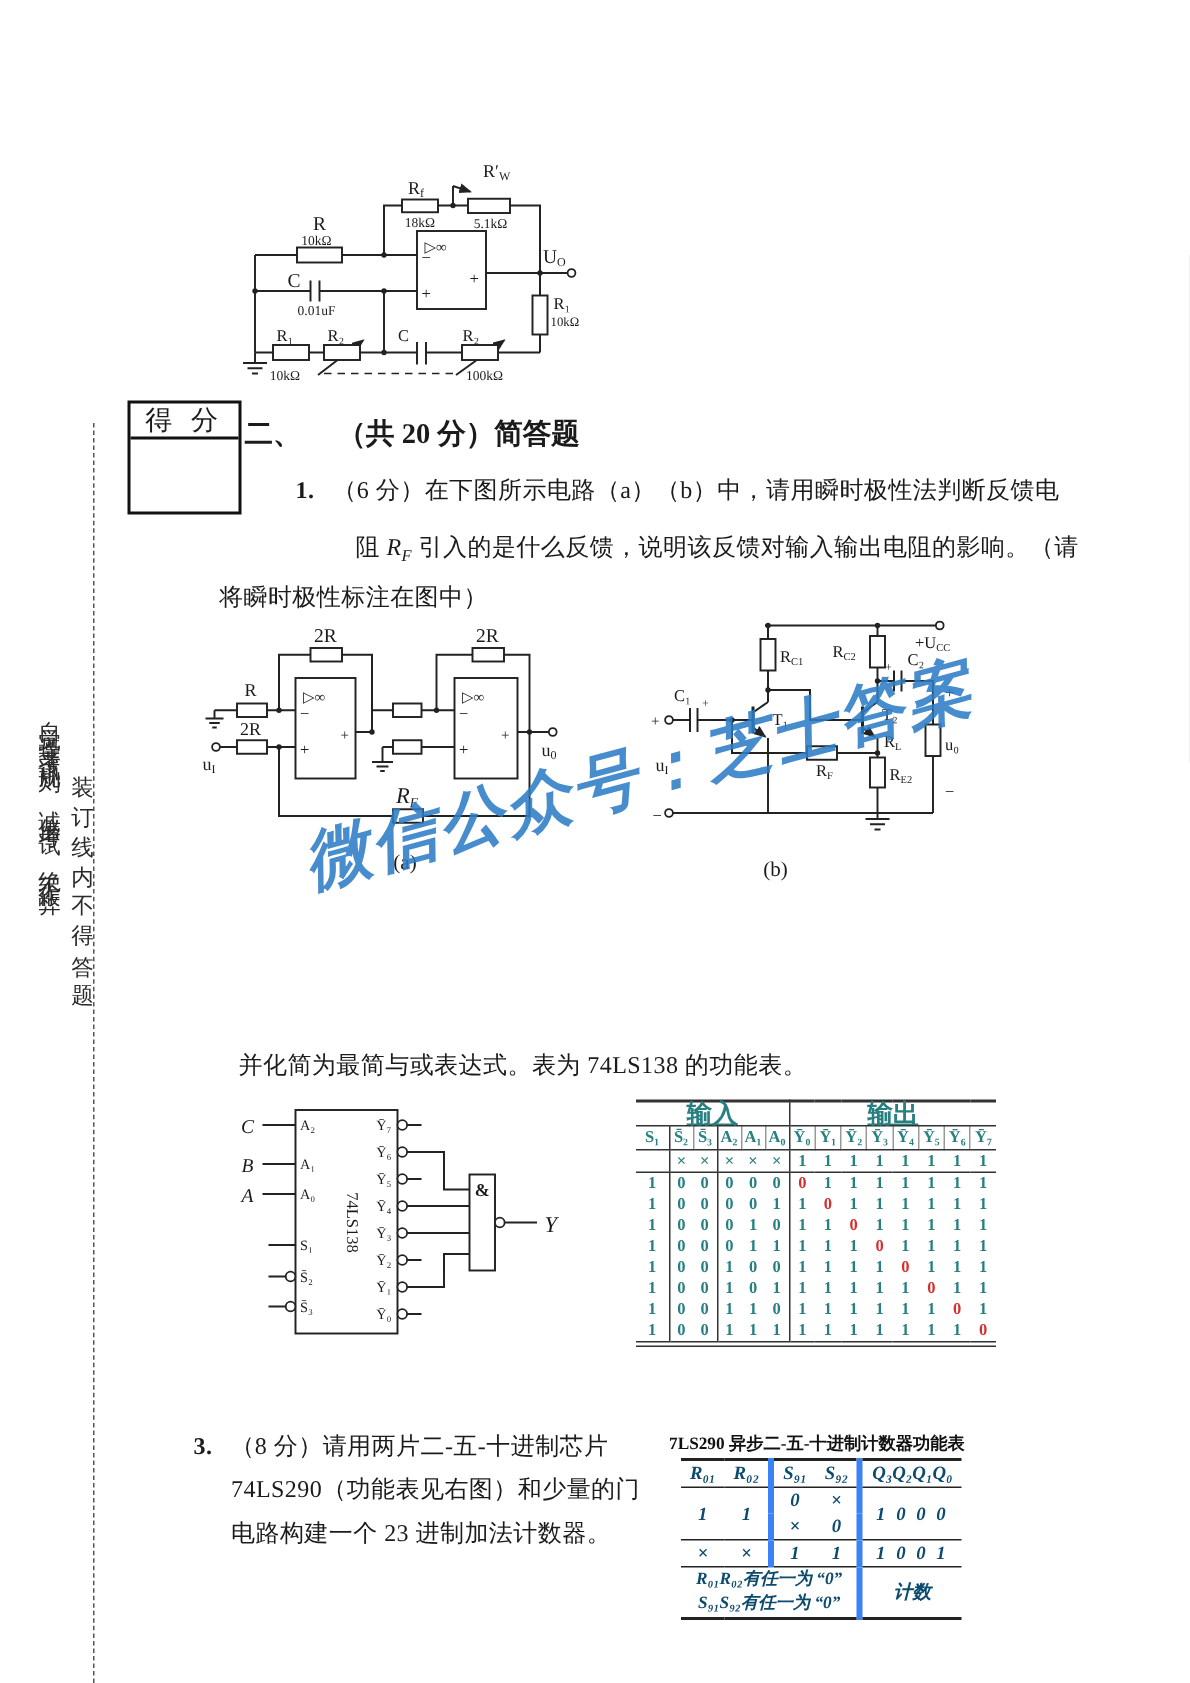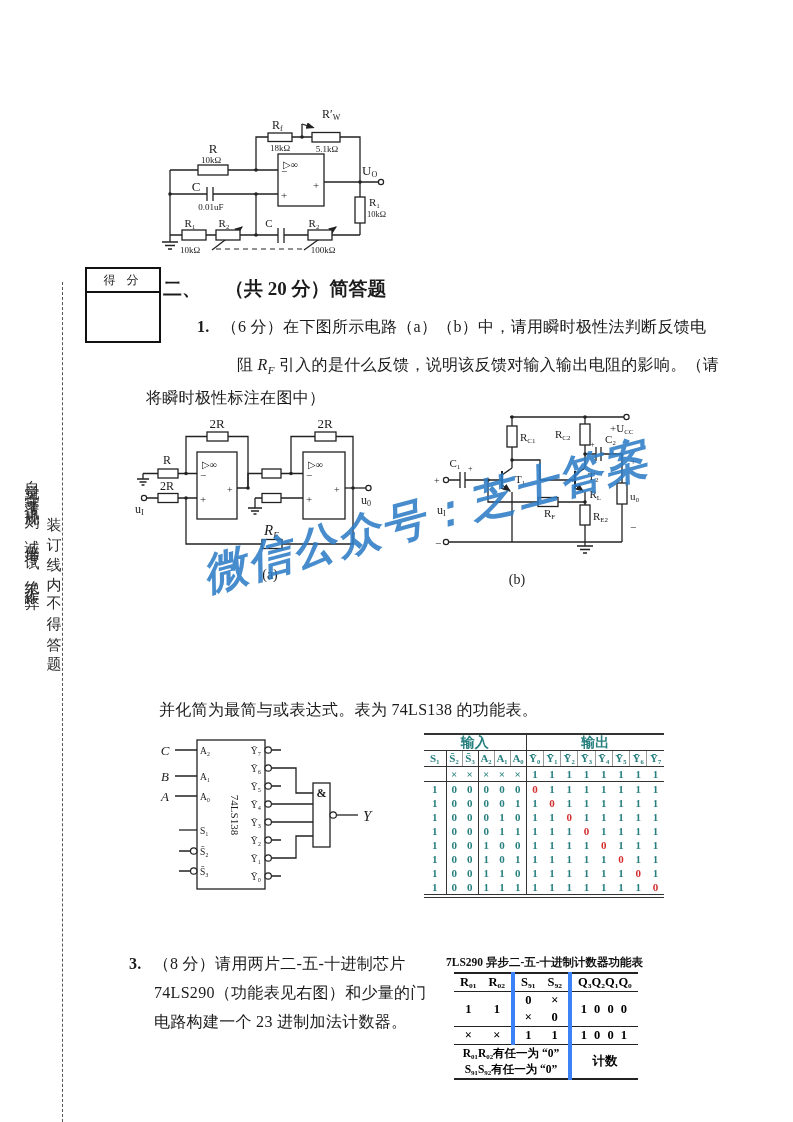--- a/index.html
+++ b/index.html
@@ -12,46 +12,46 @@
   svg .thick{stroke-width:2;}
   svg .dot{fill:#222;stroke:none;}
   svg .term{fill:#fff;stroke:#222;stroke-width:1.2;}
   svg .dash{stroke:#222;stroke-width:1;stroke-dasharray:5 4;fill:none;}
   
   .vtext{writing-mode:vertical-rl;text-orientation:upright;font-size:15px;color:#2a2a2a;white-space:nowrap;}
   .binding-dash{border-left:1.5px dashed #555;width:0;}
   
   .score-box{width:72px;height:72px;border:2px solid #111;}
   .score-label{height:22px;line-height:22px;text-align:center;border-bottom:2px solid #111;
-               font-size:12px;letter-spacing:4px;}
+               font-size:18px;letter-spacing:4px;}
   .section-title{font-size:19px;font-weight:600;white-space:nowrap;}
   .section-title .gap{margin-left:24px;}
   .qline{font-size:16px;white-space:nowrap;letter-spacing:.3px;}
   .qnum{font-weight:bold;margin-right:12px;}
   .qline sub{font-size:11px;}
   .qline i{font-family:"Liberation Serif",serif;}
   
   .watermark{font-size:44px;letter-spacing:2px;font-style:italic;font-weight:bold;
              color:rgba(45,124,197,.88);transform:rotate(-15deg);transform-origin:0 0;white-space:nowrap;}
   
   .t138-wrap{display:inline-block;border-bottom:1.6px solid #333;padding-bottom:2px;}
   table.t138{border-collapse:collapse;table-layout:fixed;width:240px;border-top:2.2px solid #333;
              border-bottom:1px solid #333;font-weight:bold;font-size:11px;color:#277f7f;}
   table.t138 th,table.t138 td{padding:0;text-align:center;height:14px;line-height:13px;font-weight:bold;}
   table.t138 thead th{height:15px;}
-  table.t138 tr.groups th{border-bottom:1px solid #333;font-size:14px;}
+  table.t138 tr.groups th{border-bottom:1px solid #333;font-size:17px;text-decoration:underline;}
   table.t138 tr.cols th{border-bottom:1px solid #333;border-right:1px solid #999;}
   table.t138 tr.cols th:last-child{border-right:none;}
   table.t138 .gsep{border-right:1px solid #333 !important;}
   table.t138 tbody tr:first-child td{border-bottom:1px solid #333;}
   table.t138 td.red{color:#d43030;}
   
   .t290-title{font-size:11.5px;font-weight:bold;white-space:nowrap;color:#111;}
   table.t290{border-collapse:collapse;border-top:2px solid #222;border-bottom:2px solid #222;
-             font-weight:bold;font-size:12.5px;color:#000000;}
+             font-weight:bold;font-size:12.5px;color:#0c4a6e;font-style:italic;}
   table.t290 th,table.t290 td{padding:1px 6px;text-align:center;font-weight:bold;}
   table.t290 tr.hdr th{border-bottom:1.4px solid #222;}
   table.t290 .vsep{border-right:4px solid #3b82f6;margin-top:24px;}
   table.t290 .bb{border-bottom:1px solid #222;}
   table.t290 tr.r1b td{border-bottom:1px solid #222;}
   table.t290 tr.r2 td{border-bottom:1.4px solid #222;}
   table.t290 td.note{font-size:11.5px;line-height:1.35;white-space:nowrap;}
   table.t290 .sp{letter-spacing:2px;}
   
   .footer{font-size:15px;font-weight:600;white-space:nowrap;}

